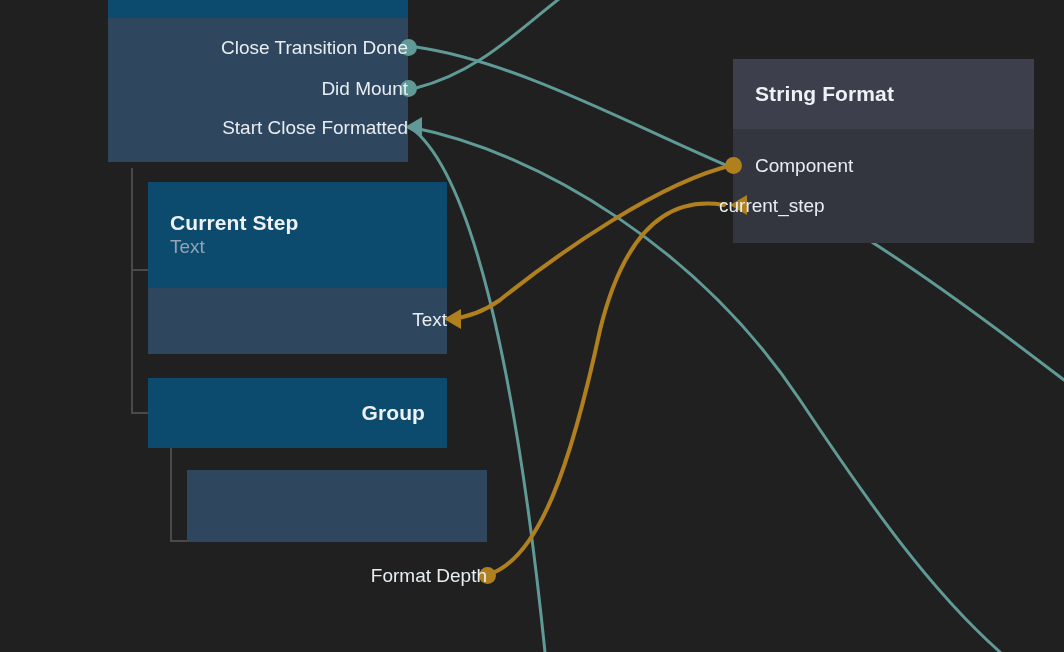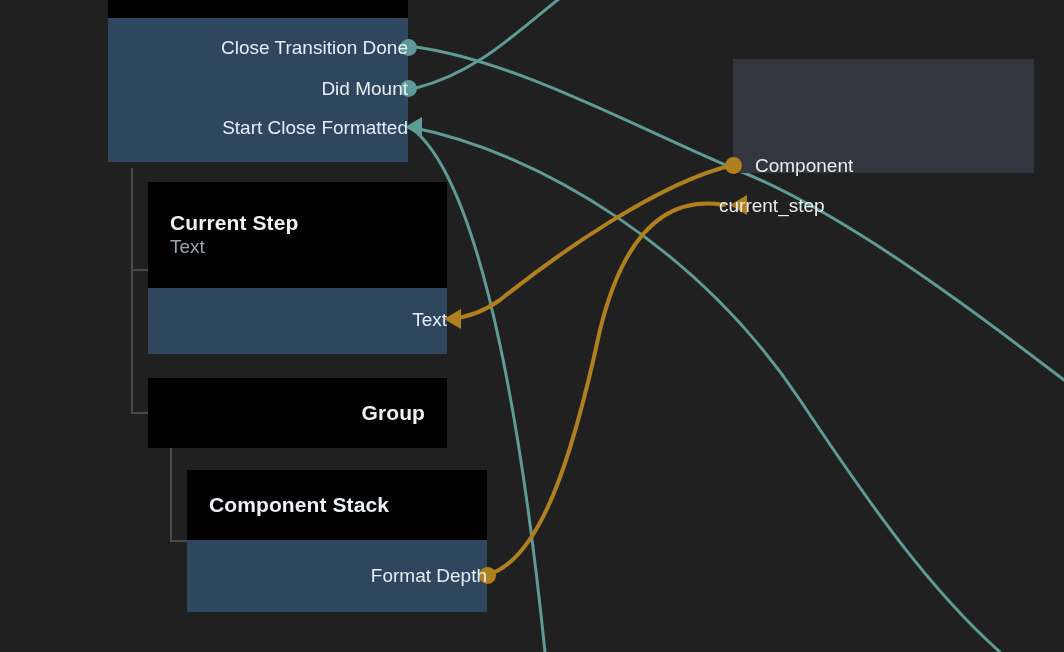--- a/index.html
+++ b/index.html
@@ -31,21 +31,21 @@
     height: 652px;
     pointer-events: none;
     z-index: 2;
   }
   .node {
     position: absolute;
     z-index: 3;
     box-sizing: border-box;
   }
   .node-header {
-    background: #000000;
+    background: #0c4a6e;
     box-sizing: border-box;
     padding: 0 22px;
     display: flex;
     flex-direction: column;
     justify-content: center;
   }
   .node-header.accent-dark {
     background: #3d3f4c;
   }
   .node-body {
@@ -166,30 +166,30 @@
       <div class="port-row out" style="top: 308px; height: 22px; left: 148px; width: 299px; position: absolute; z-index: 5;">
         <span class="port-label">Text</span>
       </div>
       <div class="port-arrow left-orange" style="left: 444px; top: 309px;"></div>
       <div class="node" style="left: 148px; top: 378px; width: 299px; height: 70px; text-align: right;">
         <div class="node-header" style="height: 70px;">
           <div class="node-title">Group</div>
         </div>
       </div>
       <div class="node" style="left: 187px; top: 470px; width: 300px; height: 142px;">
-        <div class="node-header" style="height: 70px;">
-          <div class="node-title">Component Stack</div>
-        </div>
         <div class="node-body" style="height: 72px;"></div>
       </div>
       <div class="port-row out" style="top: 564px; height: 22px; left: 187px; width: 300px; position: absolute; z-index: 5;">
         <span class="port-label">Format Depth</span>
       </div>
       <div class="port-dot orange" style="left: 479px; top: 567px;"></div>
       <div class="node" style="left: 733px; top: 59px; width: 301px; height: 184px;">
+        <div class="node-header accent-dark" style="height: 70px;">
+          <div class="node-title">String Format</div>
+        </div>
         <div class="node-body accent-dark" style="height: 114px;"></div>
       </div>
       <div class="port-row in" style="top: 154px; height: 22px; left: 733px; width: 301px; position: absolute; z-index: 5;">
         <span class="port-label">Component</span>
       </div>
       <div class="port-dot orange" style="left: 725px; top: 157px;"></div>
       <div class="port-row in" style="top: 194px; height: 22px; left: 697px; width: 301px; position: absolute; z-index: 5;">
         <span class="port-label">current_step</span>
       </div>
       <div class="port-arrow left-orange" style="left: 730px; top: 195px;"></div>

